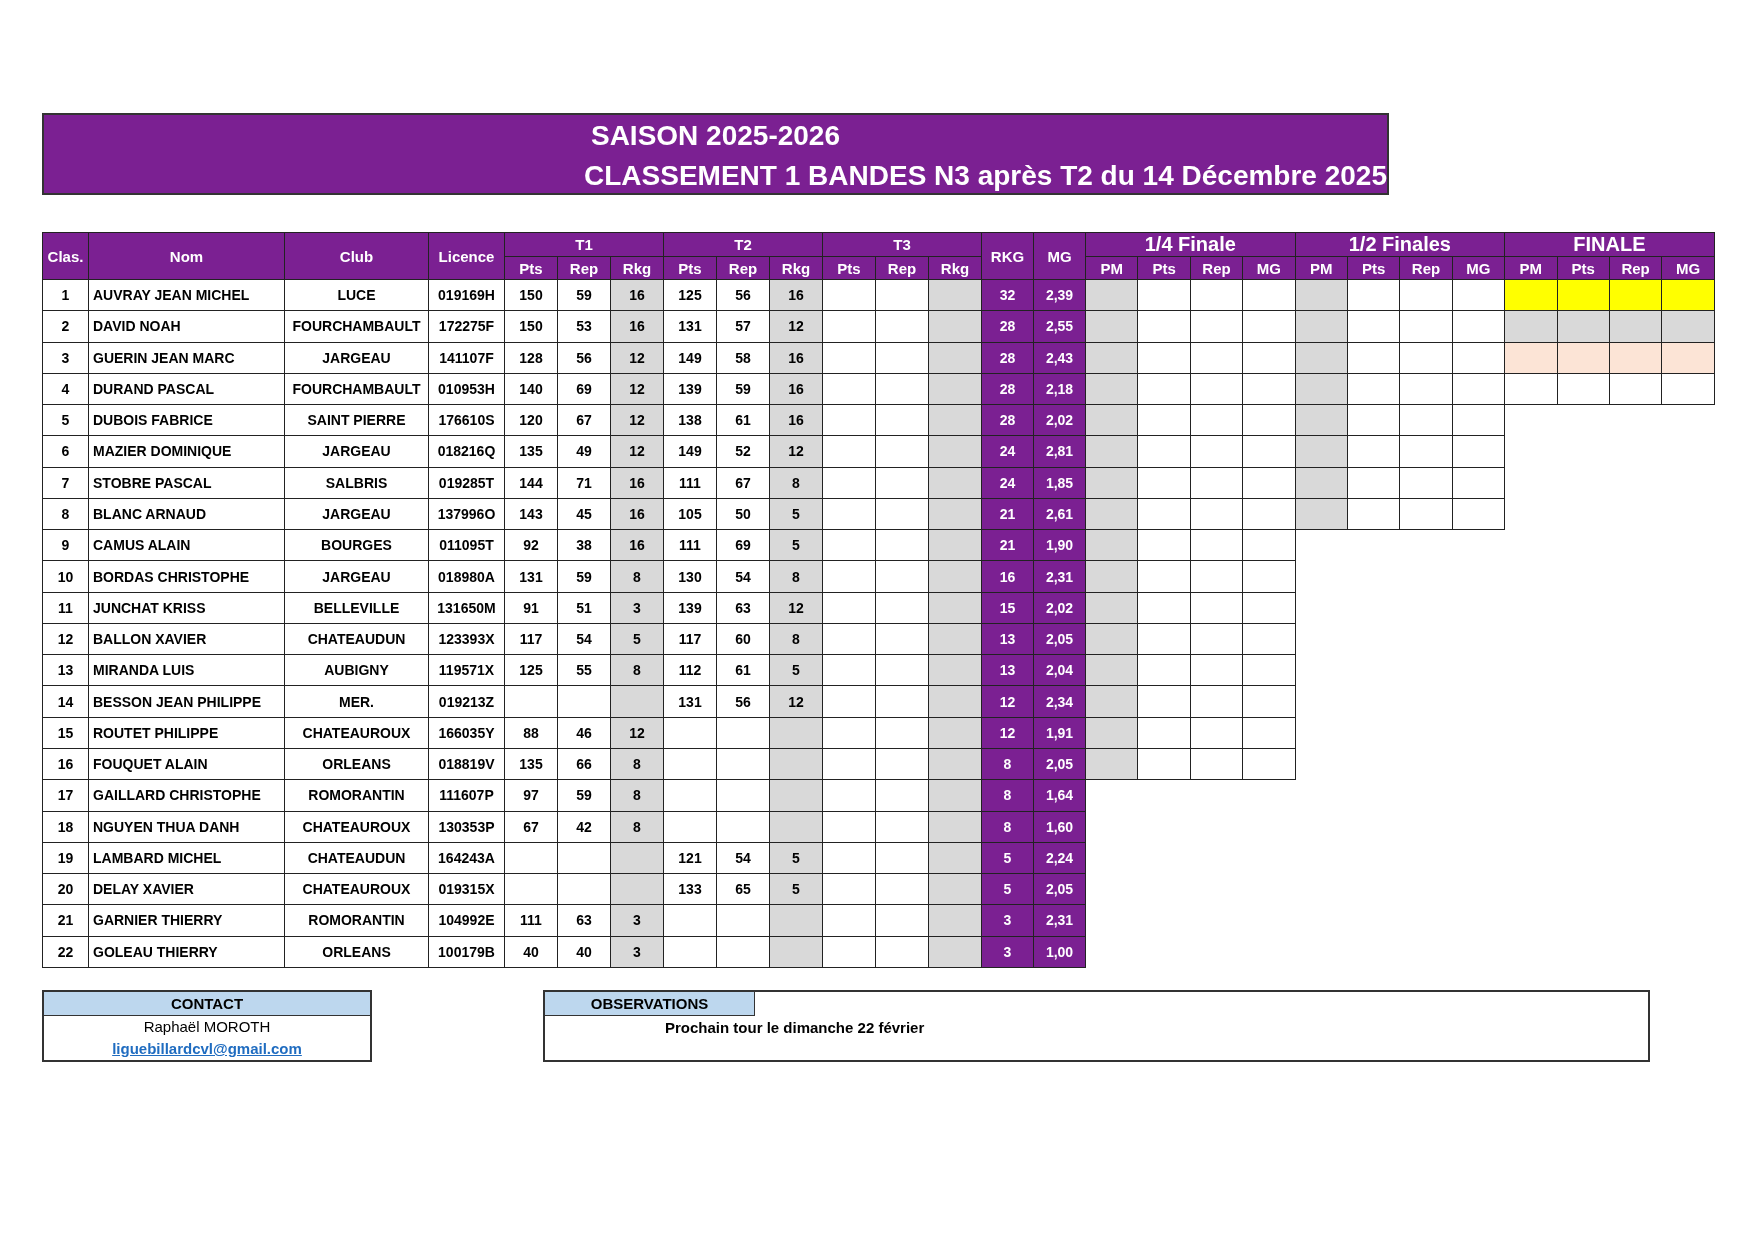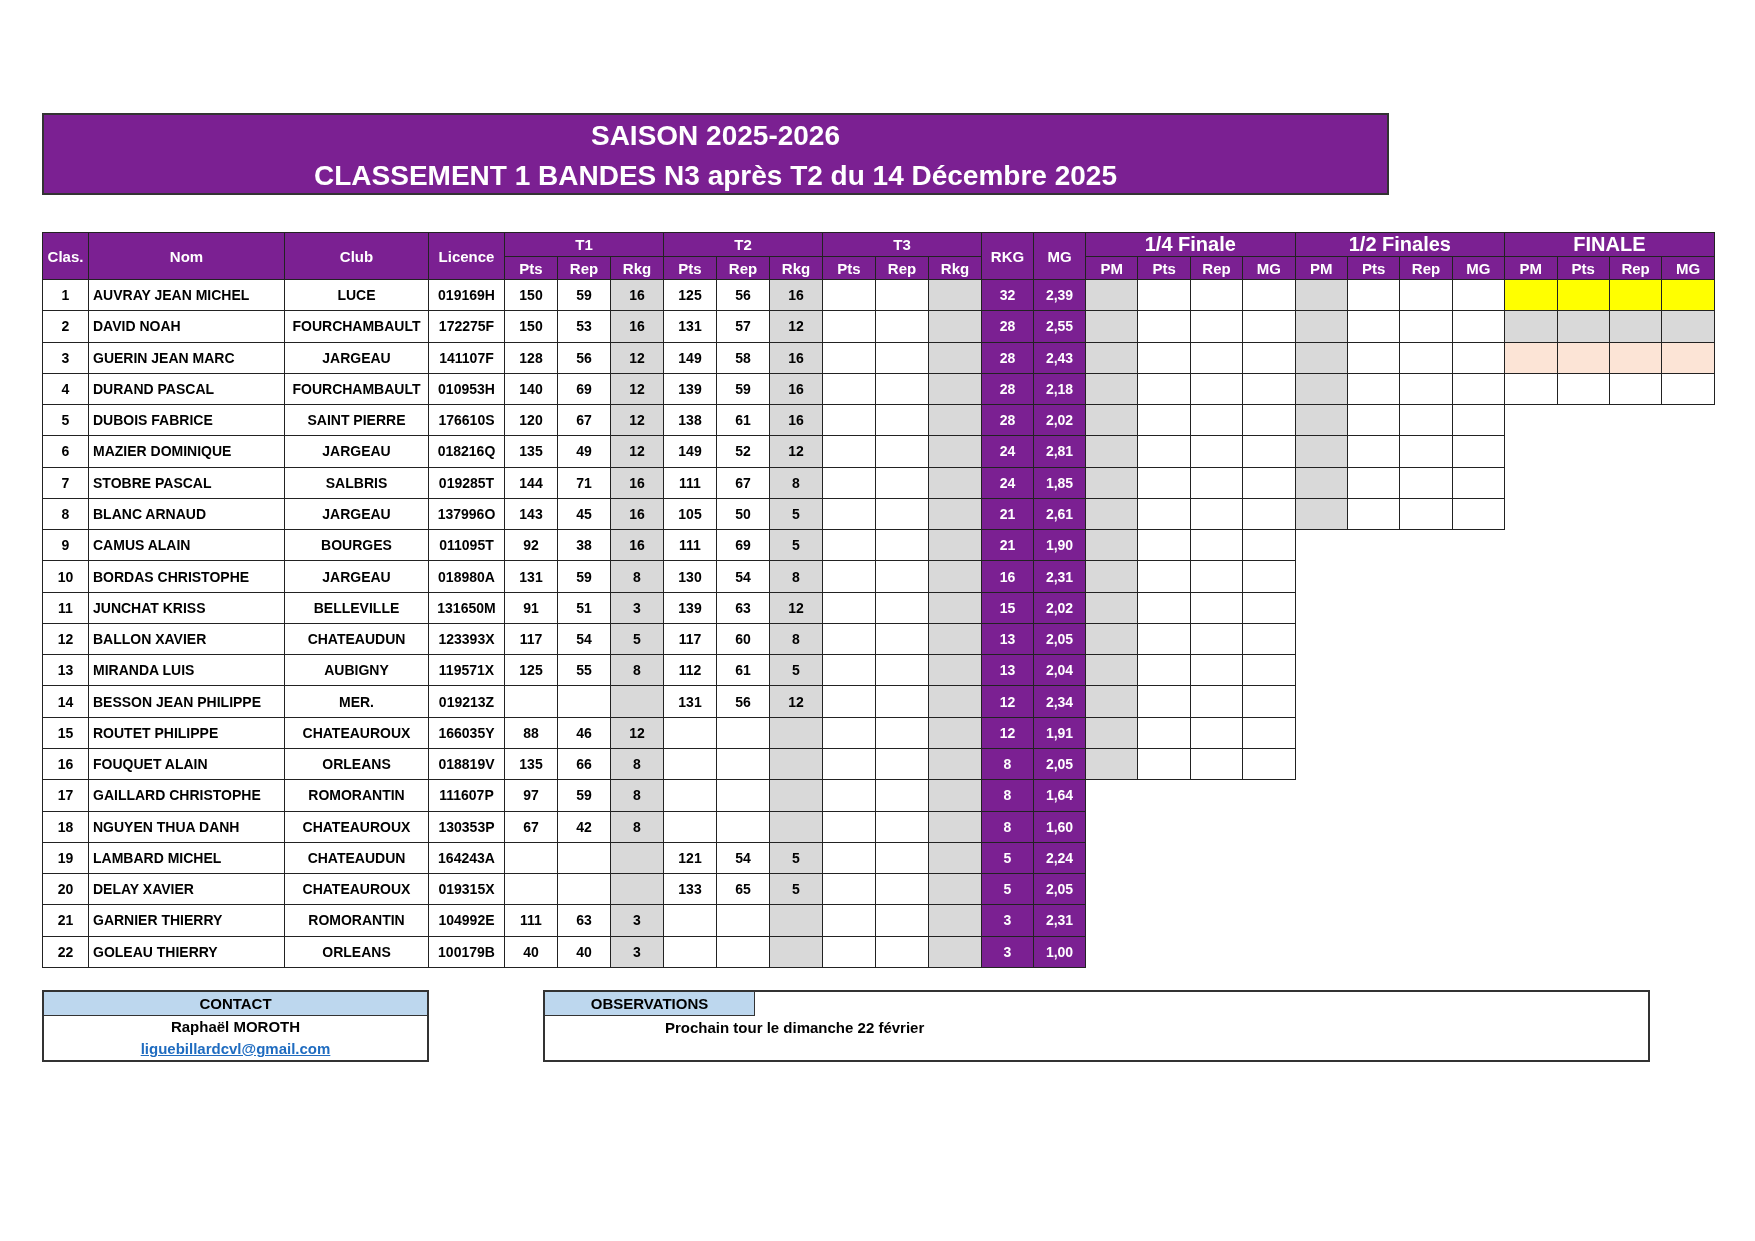--- a/index.html
+++ b/index.html
@@ -2,44 +2,44 @@
 <html><head>
 <meta charset="utf-8">
 <style>
   html, body { margin:0; padding:0; background:#ffffff; }
   body { width:1755px; height:1241px; position:relative; overflow:hidden;
          font-family:"Liberation Sans", "DejaVu Sans", sans-serif; color:#000; }
   .banner { position:absolute; left:42px; top:113px; width:1347px; height:82px;
             background:#7b2092; border:2px solid #333; box-sizing:border-box;
             color:#fff; font-weight:bold; text-align:center; }
   .banner .l1 { position:absolute; left:0; right:0; top:4px; font-size:28px; line-height:34px; }
-  .banner .l2 { position:absolute; left:0; right:0; top:44px; font-size:28px; line-height:34px; }
+  .banner .l2 { position:absolute; left:0; right:0; top:44px; font-size:28px; line-height:34px;text-align:right; }
 
   table.grid { position:absolute; left:42px; top:232px; border-collapse:collapse;
                table-layout:fixed; font-size:14px; font-weight:bold; }
   table.grid td, table.grid th { border:1.5px solid #222; padding:0; text-align:center;
                vertical-align:middle; overflow:hidden; white-space:nowrap; box-sizing:border-box; }
   table.grid th { background:#7b2092; color:#fff; font-size:15px; }
   table.grid th.big { font-size:20px; font-weight:bold; }
   table.grid tr.h1 th { height:23px; }
   table.grid tr.h2 th { height:23px; }
   table.grid tbody td { height:31.27px; }
   td.name { text-align:left !important; padding-left:4px !important;margin-top:44px; }
   td.gray { background:#d9d9d9; }
   td.purple { background:#7b2092; color:#fff; }
   td.yellow { background:#ffff00; }
   td.peach { background:#fce4d6; }
   td.none { border:none !important; background:transparent; }
 
   .box { position:absolute; border:2px solid #333; box-sizing:border-box; background:#fff; }
   .box .hdr { position:absolute; top:0; height:24px; background:#bdd7ee; border-bottom:1.5px solid #333;
               font-weight:bold; font-size:15px; text-align:center; line-height:24px; box-sizing:border-box; }
-  .contact { left:42px; top:990px; width:387px; height:72px; }
+  .contact { left:42px; top:990px; width:330px; height:72px; }
   .contact .hdr { left:0; right:0; }
-  .contact .name { position:absolute; left:0; right:0; top:26px; text-align:center; font-weight:bold; font-size:15px; }
+  .contact .name { position:absolute; left:0; right:0; top:26px; text-align:center; font-weight:normal; font-size:15px; }
   .contact .mail { position:absolute; left:0; right:0; top:48px; text-align:center; font-weight:bold; font-size:15px;
                    color:#1f6cc0; text-decoration:underline; cursor:pointer; }
   .obs { left:503px; top:990px; width:1107px; height:72px;margin-left:40px; }
   .obs .hdr { left:0; width:210px; border-right:1.5px solid #333; }
   .obs .text { position:absolute; left:120px; top:27px; font-weight:bold; font-size:15px; }
 </style>
 </head>
 <body>
 
 <div class="banner">

